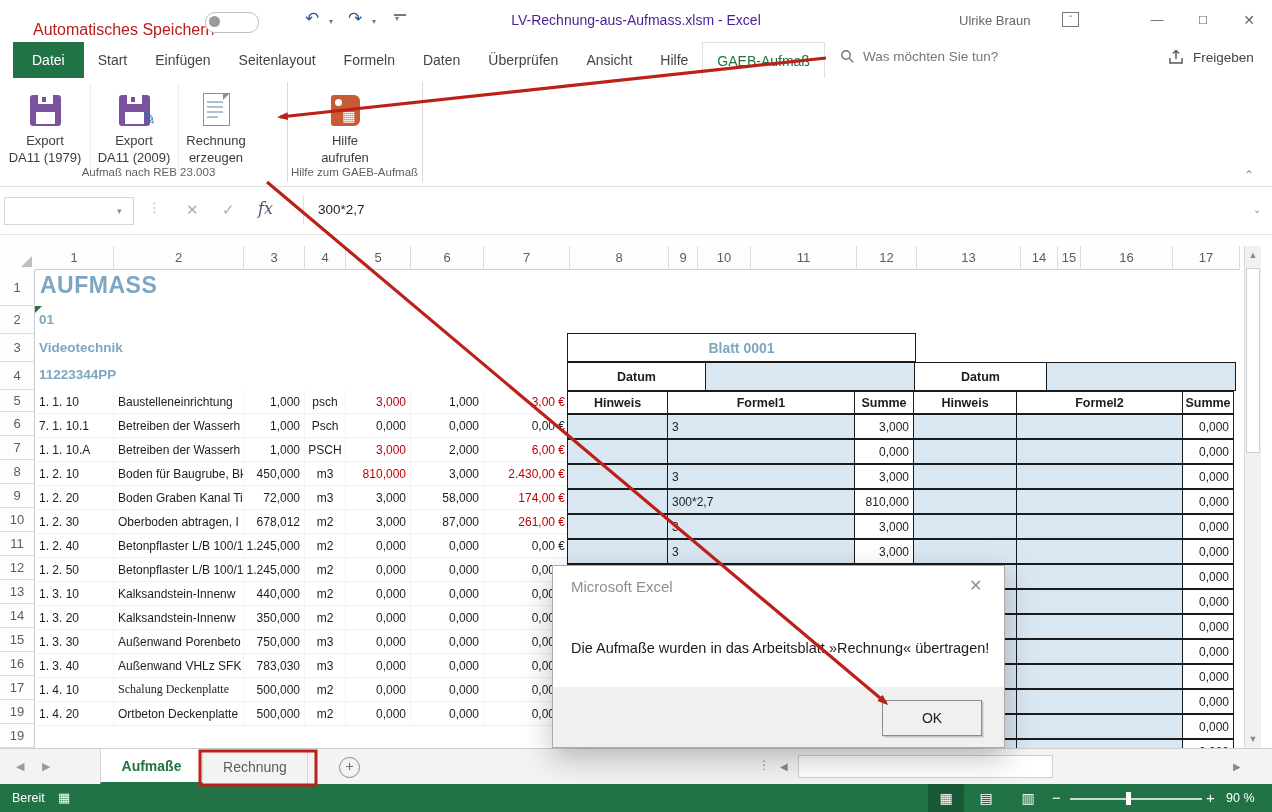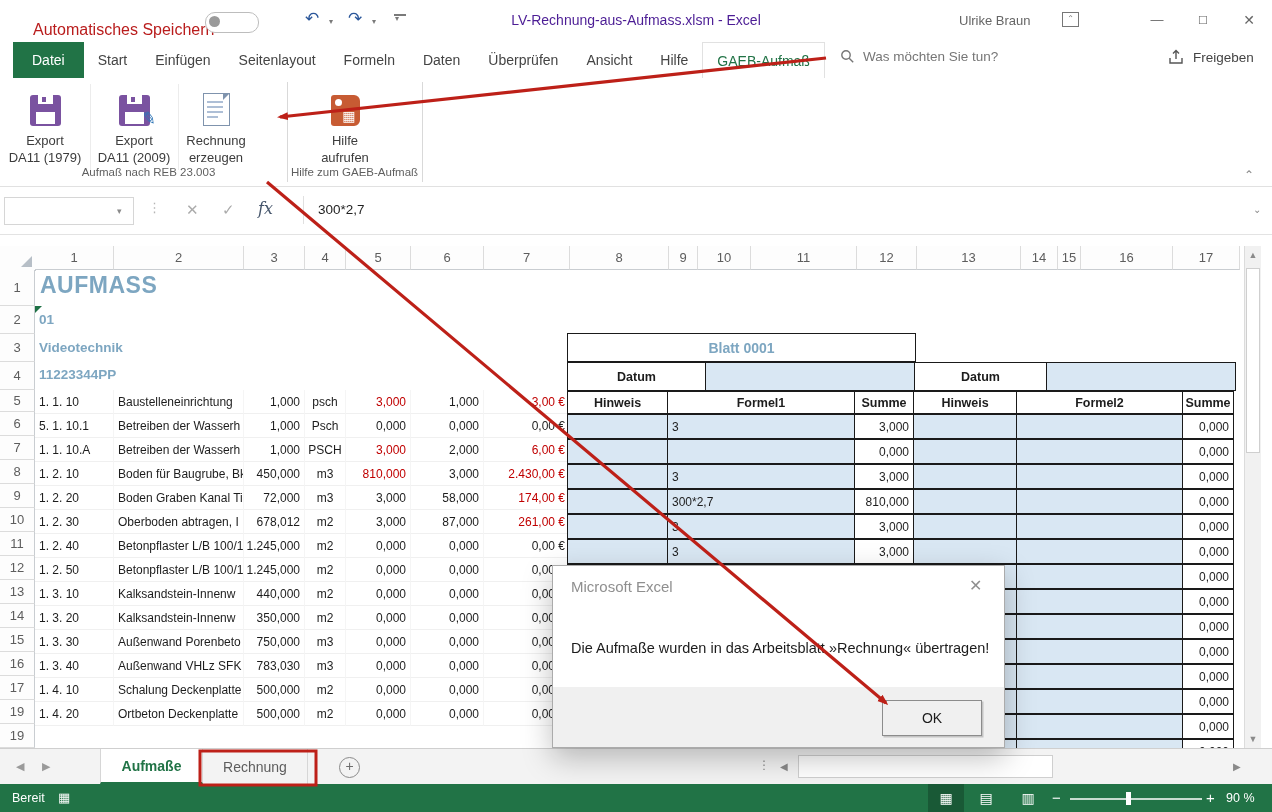--- a/index.html
+++ b/index.html
@@ -292,21 +292,21 @@
       <div class="lvrow" style="height: 24px;">
         <div class="lvc al" style="width: 79px; height: 24px;">1. 1. 10</div>
         <div class="lvc al" style="width: 130px; height: 24px;">Baustelleneinrichtung</div>
         <div class="lvc ar" style="width: 61px; height: 24px;">1,000</div>
         <div class="lvc ac" style="width: 41px; height: 24px;">psch</div>
         <div class="lvc ar redval" style="width: 65px; height: 24px;">3,000</div>
         <div class="lvc ar" style="width: 73px; height: 24px;">1,000</div>
         <div class="lvc ar redval" style="width: 86px; height: 24px;">3,00 €</div>
       </div>
       <div class="lvrow" style="height: 24px;">
-        <div class="lvc al" style="width: 79px; height: 24px;">5. 1. 10.1</div>
+        <div class="lvc al" style="width: 79px; height: 24px;">7. 1. 10.1</div>
         <div class="lvc al" style="width: 130px; height: 24px;">Betreiben der Wasserh</div>
         <div class="lvc ar" style="width: 61px; height: 24px;">1,000</div>
         <div class="lvc ac" style="width: 41px; height: 24px;">Psch</div>
         <div class="lvc ar" style="width: 65px; height: 24px;">0,000</div>
         <div class="lvc ar" style="width: 73px; height: 24px;">0,000</div>
         <div class="lvc ar" style="width: 86px; height: 24px;">0,00 €</div>
       </div>
       <div class="lvrow" style="height: 24px;">
         <div class="lvc al" style="width: 79px; height: 24px;">1. 1. 10.A</div>
         <div class="lvc al" style="width: 130px; height: 24px;">Betreiben der Wasserh</div>
@@ -392,21 +392,21 @@
         <div class="lvc al" style="width: 79px; height: 24px;">1. 3. 40</div>
         <div class="lvc al" style="width: 130px; height: 24px;">Außenwand VHLz SFK 2</div>
         <div class="lvc ar" style="width: 61px; height: 24px;">783,030</div>
         <div class="lvc ac" style="width: 41px; height: 24px;">m3</div>
         <div class="lvc ar" style="width: 65px; height: 24px;">0,000</div>
         <div class="lvc ar" style="width: 73px; height: 24px;">0,000</div>
         <div class="lvc ar" style="width: 86px; height: 24px;">0,00 €</div>
       </div>
       <div class="lvrow" style="height: 24px;">
         <div class="lvc al" style="width: 79px; height: 24px;">1. 4. 10</div>
-        <div class="lvc al" style="width: 130px; height: 24px;">Schalung Deckenplatte</div>
+        <div class="lvc al" style="width: 130px; height: 24px; font-family: Liberation Serif, serif;">Schalung Deckenplatte</div>
         <div class="lvc ar" style="width: 61px; height: 24px;">500,000</div>
         <div class="lvc ac" style="width: 41px; height: 24px;">m2</div>
         <div class="lvc ar" style="width: 65px; height: 24px;">0,000</div>
         <div class="lvc ar" style="width: 73px; height: 24px;">0,000</div>
         <div class="lvc ar" style="width: 86px; height: 24px;">0,00 €</div>
       </div>
       <div class="lvrow" style="height: 24px;">
         <div class="lvc al" style="width: 79px; height: 24px;">1. 4. 20</div>
         <div class="lvc al" style="width: 130px; height: 24px;">Ortbeton Deckenplatte</div>
         <div class="lvc ar" style="width: 61px; height: 24px;">500,000</div>

